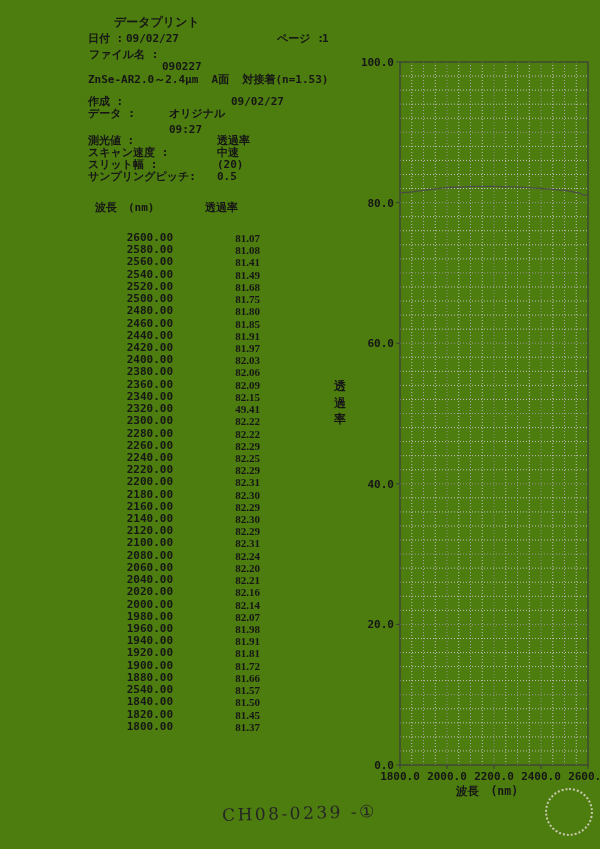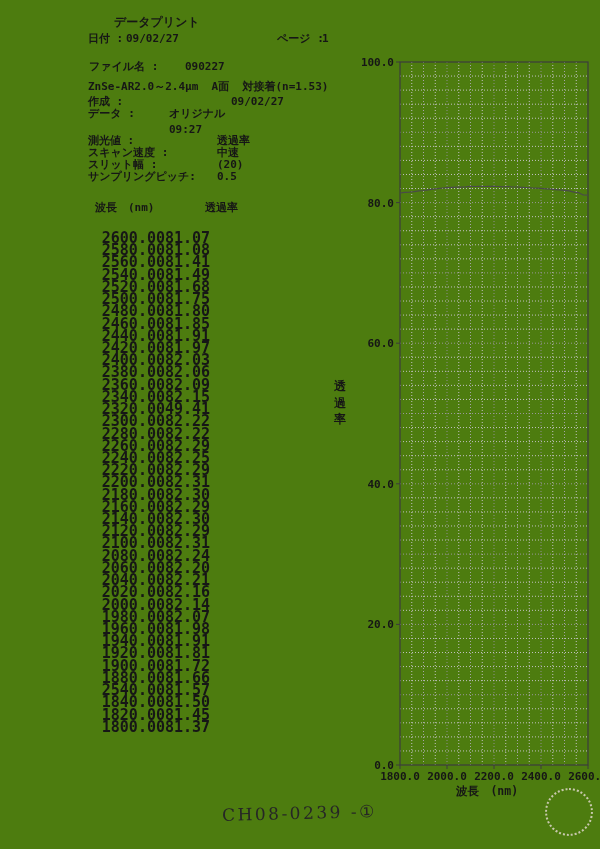--- a/index.html
+++ b/index.html
@@ -8,43 +8,43 @@
     font-family:"DejaVu Sans Mono","Liberation Mono",monospace;
     font-weight:bold;color:#161616;overflow:hidden;margin:0 auto;
   }
   .abs{position:absolute;white-space:pre;font-size:11px;line-height:13px;}
 
   .l-title{left:114px;top:16px;font-size:12px;}
   .l-date-label{left:88px;top:32px;}
   .l-date-value{left:126px;top:32px;}
   .l-page-label{left:277px;top:32px;}
   .l-page-value{left:322px;top:32px;}
-  .l-file-label{left:89px;top:60px;}
-  .l-file-value{left:162px;top:60px;margin-left:23px;}
-  .l-sample{left:88px;top:80px;}
+  .l-file-label{left:89px;top:48px;}
+  .l-file-value{left:162px;top:60px;}
+  .l-sample{left:88px;top:73px;}
   .l-created-label{left:88px;top:95px;}
   .l-created-time{left:169px;top:95px;margin-top:28px;}
   .l-created-date{left:231px;top:95px;}
   .l-data-label{left:88px;top:107px;}
   .l-data-value{left:169px;top:107px;}
 
   .set-label{left:88px;}
   .set-value{left:217px;}
   .set-r0{top:134px;} .set-r1{top:146px;} .set-r2{top:158px;} .set-r3{top:170px;}
 
   .l-th1{left:95px;top:201px;}
   .l-th2{left:205px;top:201px;}
 
   .table-body{
-    position:absolute;left:88px;top:232px;width:170px;
-    font-size:15px;
+    position:absolute;left:96px;top:232px;width:170px;
+    font-size:11px;
   }
   .trow{display:flex;height:12.22px;line-height:12.4px;}
   .trow .c1{display:inline-block;width:77px;text-align:right;}
-  .trow .c2{display:inline-block;width:87px;text-align:left;}
+  .trow .c2{display:inline-block;width:87px;text-align:right;font-family:Liberation Serif, serif;}
 
   .chart-svg{position:absolute;left:330px;top:40px;}
   .chart-svg text{
     font-family:"DejaVu Sans Mono","Liberation Mono",monospace;
     font-weight:bold;fill:#161616;
   }
 
   .stamp{
     position:absolute;left:545px;top:788px;width:44px;height:44px;
     border:2px dotted #ded6c9;border-radius:50%;opacity:0.85;

